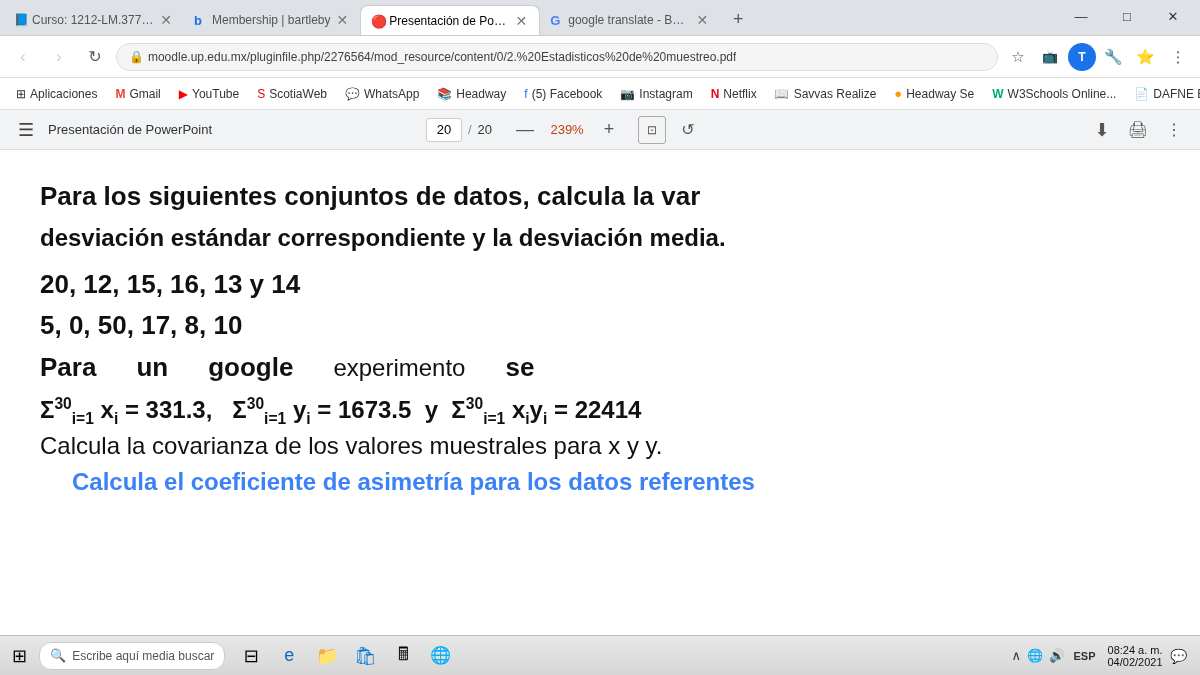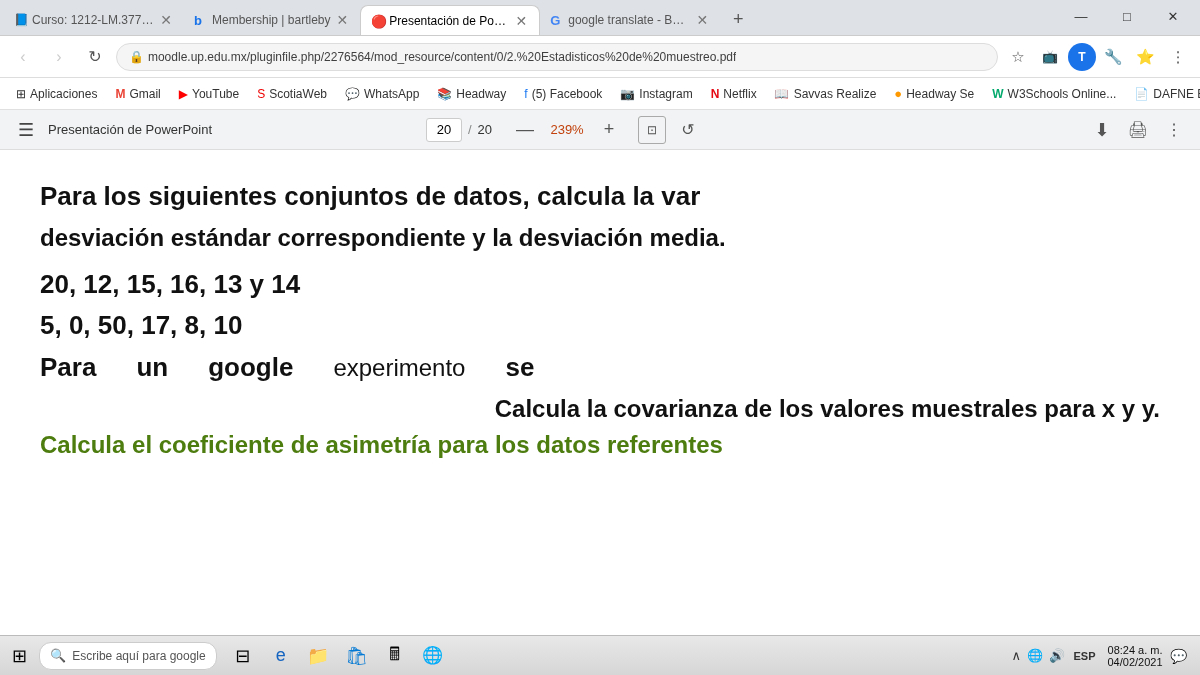--- a/index.html
+++ b/index.html
@@ -215,24 +215,24 @@
       color: #111;
       margin-bottom: 10px;
     }
     .pdf-formula-row {
       font-size: 24px;
       font-weight: 700;
       color: #111;
       margin-bottom: 4px;
     }
     .pdf-calcula {
-      font-size: 24px; font-weight: 700; color: #111; margin-bottom: 8px; text-align: right;
+      font-size: 24px; font-weight: 400; color: #111; margin-bottom: 8px;
     }
     .pdf-final {
-      font-size: 24px; font-weight: 700; color: #4d7c0f; margin-bottom: 4px;
+      font-size: 24px; font-weight: 700; color: #3b82f6; margin-bottom: 4px; margin-left: 32px;
     }
     .pdf-final2 {
       font-size: 24px; font-weight: 700; color: #111;
     }
 
     
     .taskbar {
       position: fixed;
       bottom: 0;
       left: 0;
@@ -446,40 +446,45 @@
       </div>
 
       <div style="display:flex; align-items:center; gap:40px; margin-bottom:2px;">
         <span class="pdf-text-block" style="font-size:26px;font-weight:700;">Para</span>
         <span class="pdf-text-block" style="font-size:26px;font-weight:700;">un</span>
         <span class="pdf-text-block" style="font-size:26px;font-weight:700;">google</span>
         <span class="pdf-text-block" style="font-size:24px;font-weight:400;">experimento</span>
         <span class="pdf-text-block" style="font-size:26px;font-weight:700;">se</span>
       </div>
 
+      <div class="pdf-formula-row" style="font-size:24px;">
+        Σ<sup>30</sup><sub style="font-size:0.65em;">i=1</sub> x<sub style="font-size:0.65em;">i</sub> = 331.3, &nbsp;
+        Σ<sup>30</sup><sub style="font-size:0.65em;">i=1</sub> y<sub style="font-size:0.65em;">i</sub> = 1673.5 &nbsp;y&nbsp;
+        Σ<sup>30</sup><sub style="font-size:0.65em;">i=1</sub> x<sub style="font-size:0.65em;">i</sub>y<sub style="font-size:0.65em;">i</sub> = 22414
+      </div>
 
       <div class="pdf-calcula">
         Calcula la covarianza de los valores muestrales para x y y.
       </div>
 
       <div class="pdf-final">
         Calcula el coeficiente de asimetría para los datos referentes
       </div>
 
     </div>
   </div>
 </div>
 
 <div class="taskbar">
   <div class="taskbar-start">
     <span style="font-size:18px;">⊞</span>
   </div>
   <div class="search-bar">
     <span style="font-size:13px;">🔍</span>
-    <span class="search-bar-text">Escribe aquí para google</span>
+    <span class="search-bar-text">Escribe aquí media buscar</span>
   </div>
   <div class="taskbar-icons">
     <div class="taskbar-icon">⊟</div>
     <div class="taskbar-icon" style="color:#1464c0;">e</div>
     <div class="taskbar-icon">📁</div>
     <div class="taskbar-icon" style="color:#0078d4;">🛍</div>
     <div class="taskbar-icon">🖩</div>
     <div class="taskbar-icon" style="font-size:17px;">🌐</div>
   </div>
   <div class="taskbar-right">

